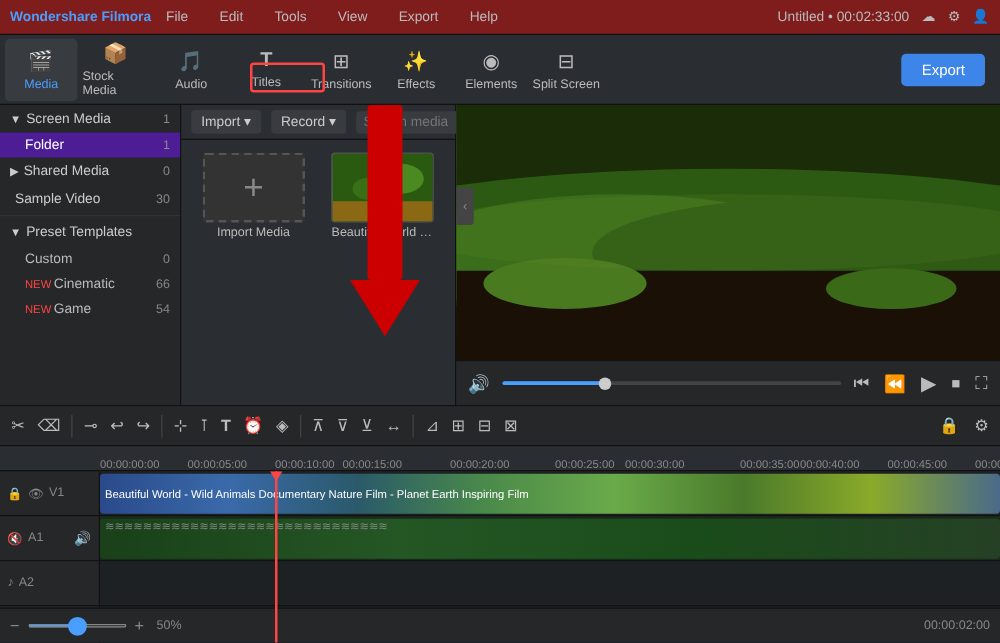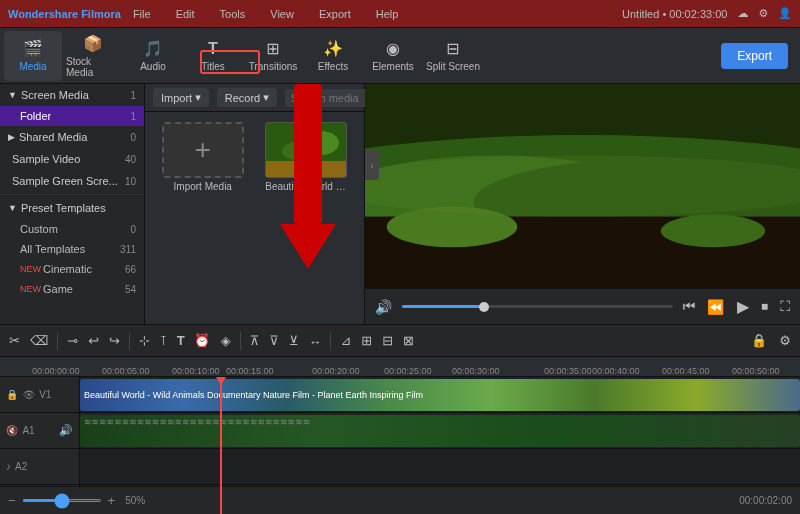--- a/index.html
+++ b/index.html
@@ -353,21 +353,21 @@
       font-size: 13px;
       padding: 2px 3px;
       border-radius: 2px;
     }
     .tl-separator { width: 1px; height: 18px; background: #444; margin: 0 2px; }
     #timeline-ruler {
       height: 20px;
       background: #2a2d31;
       display: flex;
       align-items: center;
-      padding-left: 32px;
+      padding-left: 80px;
       overflow: hidden;
       border-bottom: 1px solid #111;
       position: relative;
     }
     .ruler-marks {
       display: flex;
       align-items: flex-end;
       height: 100%;
       flex: 1;
       position: relative;
@@ -588,41 +588,32 @@
     <div class="sidebar-section-header">
       <span class="arrow">▶</span>
       <span>Shared Media</span>
       <span class="count">0</span>
     </div>
 
 
     <div class="sidebar-section-header">
       <span class="arrow" style="visibility:hidden;"></span>
       <span>Sample Video</span>
-      <span class="count">40</span>
-    </div>
-
-    <div class="sidebar-section-header">
-      <span class="arrow" style="visibility:hidden;"></span>
-      <span>Sample Green Scre...</span>
-      <span class="count">10</span>
-    </div>
+      <span class="count">30</span>
+    </div>
+
     <div class="sidebar-divider"></div>
 
     <div class="sidebar-section-header">
       <span class="arrow">▼</span>
       <span>Preset Templates</span>
     </div>
     <div class="sidebar-item">
       <span>Custom</span>
       <span class="count">0</span>
-    </div>
-    <div class="sidebar-item">
-      <span>All Templates</span>
-      <span class="count">311</span>
     </div>
     <div class="sidebar-item">
       <span style="color:#ff4444;font-size:9px;margin-right:2px;">NEW</span>
       <span>Cinematic</span>
       <span class="count">66</span>
     </div>
     <div class="sidebar-item">
       <span style="color:#ff4444;font-size:9px;margin-right:2px;">NEW</span>
       <span>Game</span>
       <span class="count">54</span>
@@ -751,21 +742,21 @@
     </div>
   </div>
 
   <div id="timeline-ruler">
     <div class="ruler-marks" style="position:relative;flex:1;">
       <span style="position:absolute;left:0px;font-size:9px;color:#888;">00:00:00:00</span>
       <span style="position:absolute;left:70px;font-size:9px;color:#888;">00:00:05:00</span>
       <span style="position:absolute;left:140px;font-size:9px;color:#888;">00:00:10:00</span>
       <span style="position:absolute;left:194px;font-size:9px;color:#888;">00:00:15:00</span>
       <span style="position:absolute;left:280px;font-size:9px;color:#888;">00:00:20:00</span>
-      <span style="position:absolute;left:352px;font-size:9px;color:#888;">00:00:25:00</span>
+      <span style="position:absolute;left:364px;font-size:9px;color:#888;">00:00:25:00</span>
       <span style="position:absolute;left:420px;font-size:9px;color:#888;">00:00:30:00</span>
       <span style="position:absolute;left:512px;font-size:9px;color:#888;">00:00:35:00</span>
       <span style="position:absolute;left:560px;font-size:9px;color:#888;">00:00:40:00</span>
       <span style="position:absolute;left:630px;font-size:9px;color:#888;">00:00:45:00</span>
       <span style="position:absolute;left:700px;font-size:9px;color:#888;">00:00:50:00</span>
     </div>
   </div>
 
   <div id="timeline-tracks">
     <div id="track-headers">

